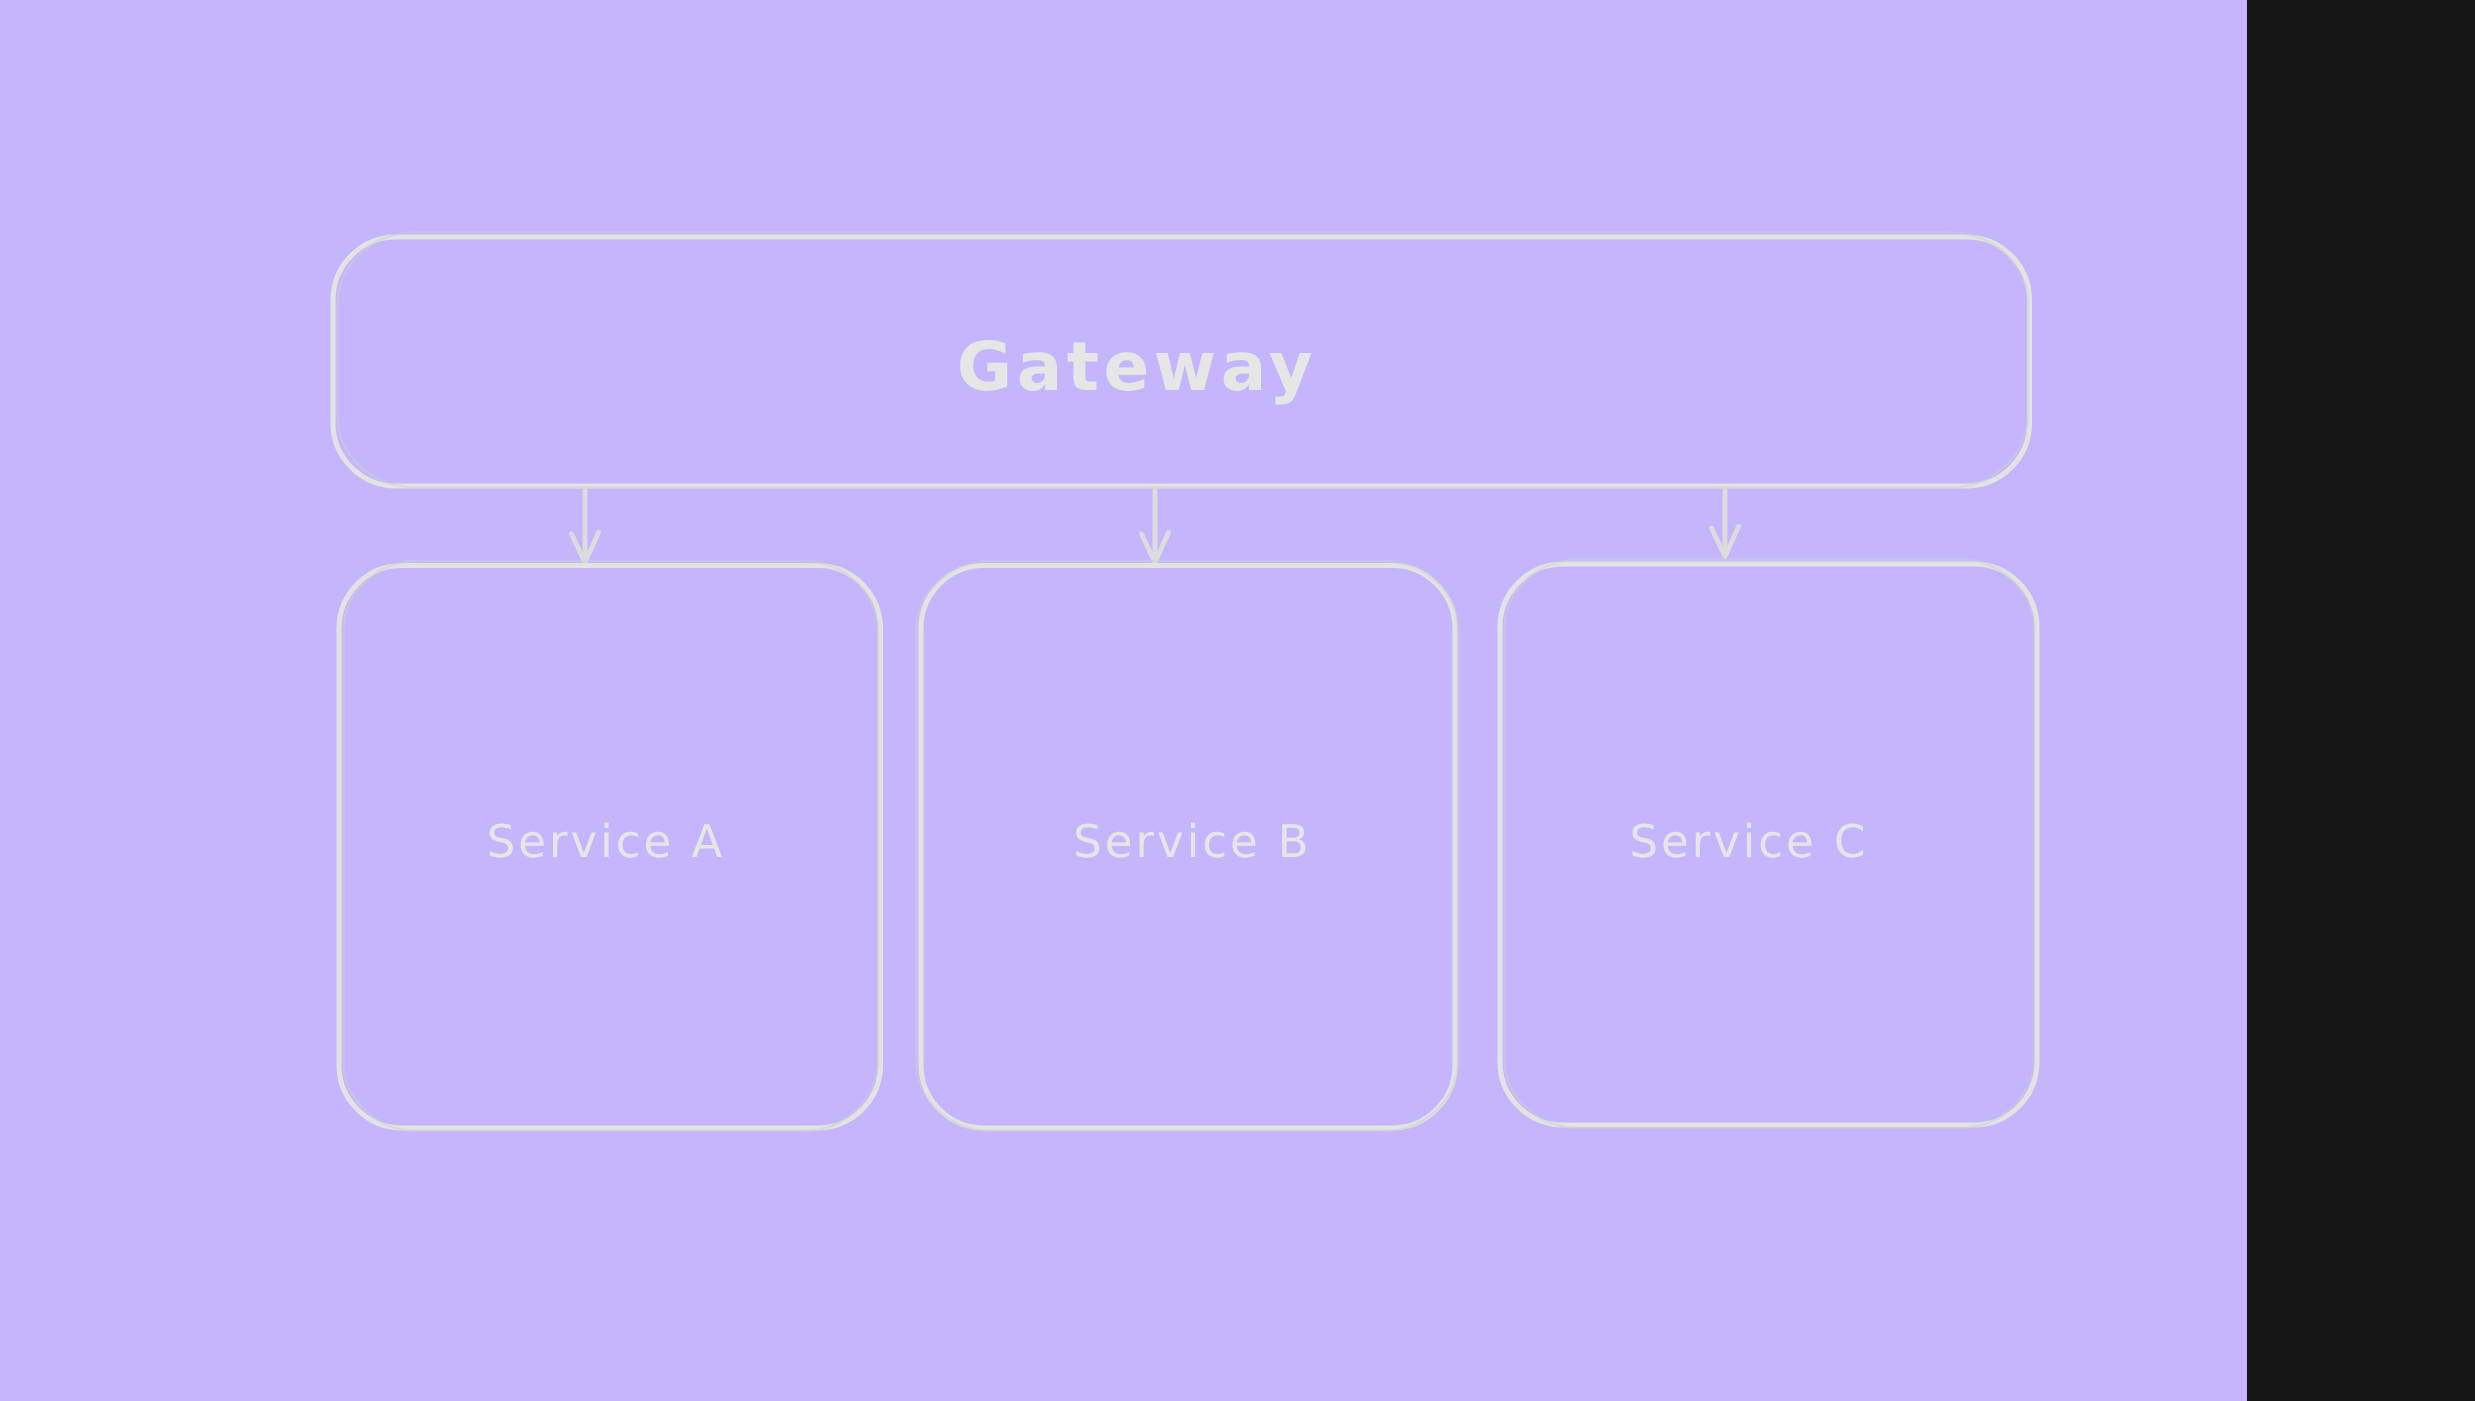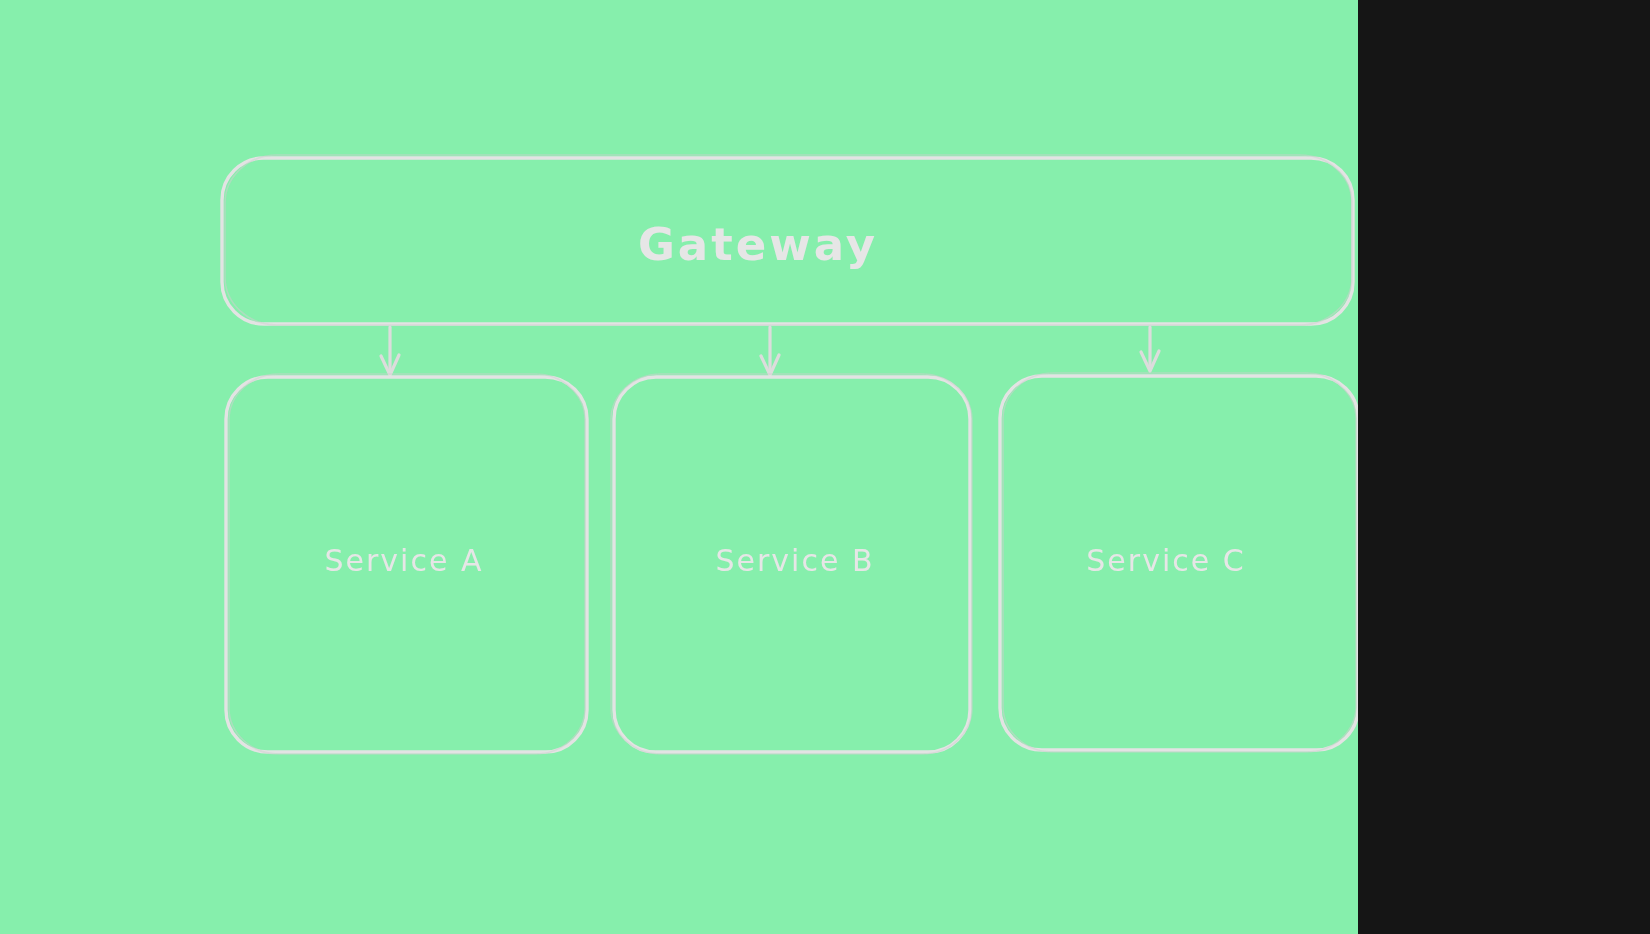--- a/index.html
+++ b/index.html
@@ -2,23 +2,23 @@
 <html><head>
 <meta charset="utf-8">
 <style>
   html, body {
     margin: 0;
     padding: 0;
     background: #151515;
   }
   .stage {
     position: relative;
-    width: 1358px;
+    width: 1498px;
     height: 934px;
-    background: #86efac;
+    background: #c4b5fd;
     overflow: hidden;
   }
   svg { display: block; }
 
   .box {
     fill: none;
     stroke: #e3e3e3;
     stroke-width: 3.4;
     stroke-linejoin: round;
     stroke-linecap: round;

